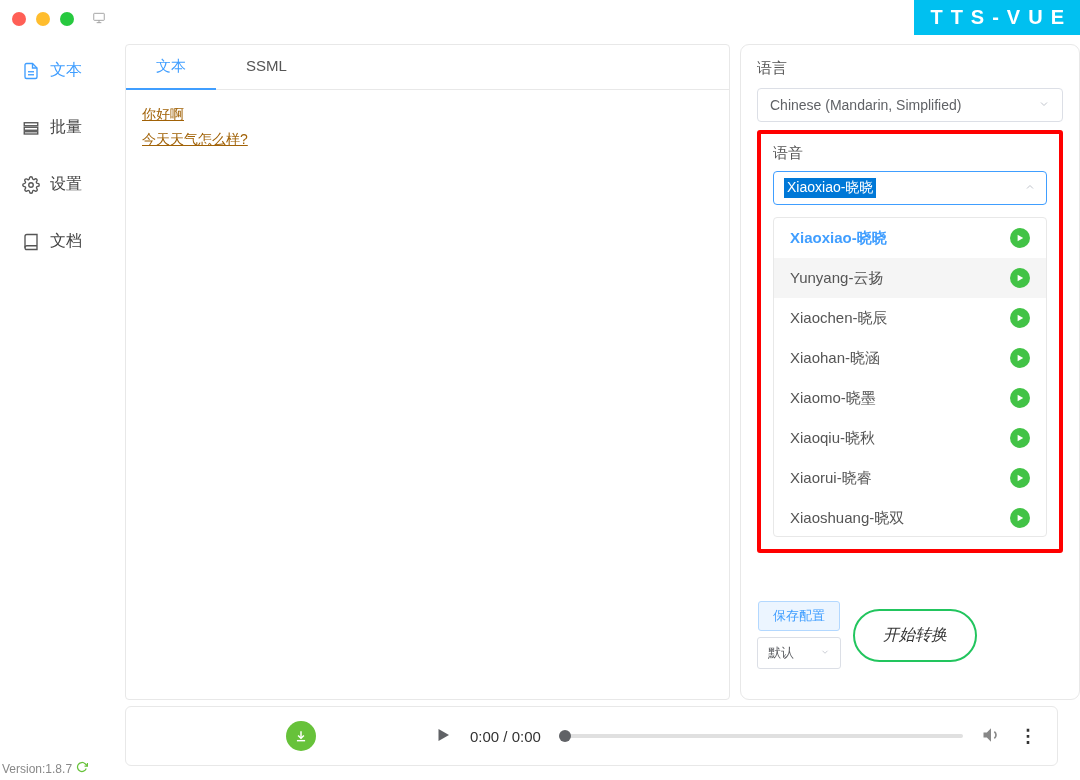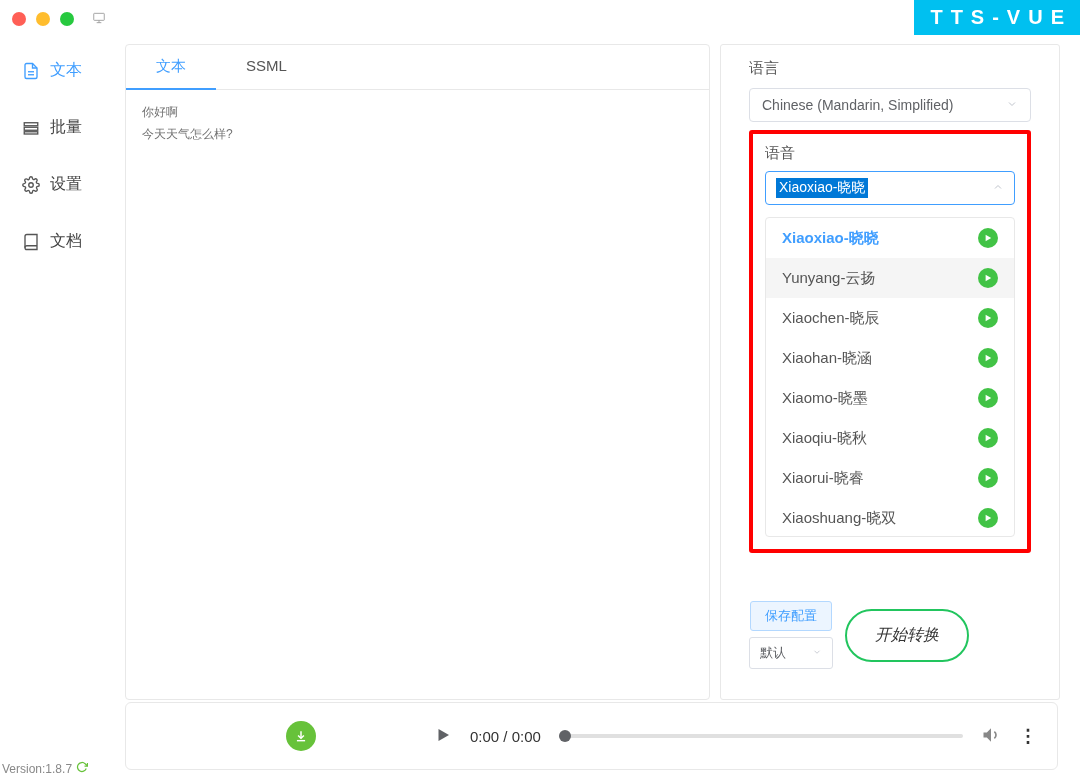--- a/index.html
+++ b/index.html
@@ -18,23 +18,23 @@
     
     .sidebar { width: 125px; padding-top: 4px; }
     .nav-item { display: flex; align-items: center; gap: 10px; padding: 18px 22px; cursor: pointer; color: #444; font-size: 16px; }
     .nav-item.active { color: #409eff; }
     .nav-icon { width: 18px; height: 18px; display: flex; align-items: center; justify-content: center; }
     
     .center-panel { flex: 1; border: 1px solid #e8e8e8; border-radius: 4px; margin: 6px 6px 6px 0; display: flex; flex-direction: column; overflow: hidden; }
     .tabs-bar { display: flex; border-bottom: 1px solid #e8e8e8; }
     .tab { padding: 12px 30px; cursor: pointer; color: #555; font-size: 15px; }
     .tab.active { color: #409eff; border-bottom: 2px solid #409eff; margin-bottom: -1px; }
-    .text-area { flex: 1; padding: 12px 16px; color: #737373; line-height: 1.8; font-size: 12px; }
-    
-    .right-panel { width: 340px; border: 1px solid #e8e8e8; border-radius: 3px; margin: 6px 20px 6px 4px; padding: 14px 28px; position: relative; }
+    .text-area { flex: 1; padding: 12px 16px; color: #a16207; line-height: 1.8; font-size: 14px; text-decoration: underline; }
+    
+    .right-panel { width: 340px; border: 1px solid #e8e8e8; border-radius: 9px; margin: 6px 0 6px 4px; padding: 14px 16px; position: relative; }
     .field-label { color: #555; font-size: 15px; margin-bottom: 10px; }
     .select-box { border: 1px solid #dcdfe6; border-radius: 4px; padding: 8px 12px; display: flex; align-items: center; justify-content: space-between; color: #606266; cursor: pointer; margin-bottom: 6px; }
     .chevron { color: #c0c4cc; font-size: 12px; }
     
     .highlight-box { border: 4px solid #ff0000; border-radius: 3px; padding: 10px 12px 12px; margin-top: 8px; }
     .voice-input-row { border: 1px solid #409eff; border-radius: 4px; display: flex; align-items: center; padding: 6px 10px; margin-top: 8px; }
     .voice-input-row .selected-voice { background: #0078d7; color: #fff; padding: 1px 3px; font-size: 14px; }
     .voice-dropdown { border: 1px solid #e8e8e8; border-radius: 4px; margin-top: 12px; max-height: 320px; overflow: hidden; position: relative; }
     .voice-option { display: flex; align-items: center; justify-content: space-between; padding: 10px 16px; cursor: pointer; font-size: 15px; color: #555; }
     .voice-option.selected { color: #409eff; font-weight: 600; }
@@ -42,21 +42,21 @@
     .play-badge { width: 20px; height: 20px; border-radius: 50%; background: #42c346; display: flex; align-items: center; justify-content: center; }
     .play-badge svg { fill: #fff; }
     
     .bottom-controls { display: flex; align-items: center; justify-content: flex-start; margin-top: 48px; gap: 12px; }
     .config-stack { display: flex; flex-direction: column; gap: 6px; align-items: center; }
     .save-config-btn { border: 1px solid #b3d8ff; background: #ecf5ff; color: #409eff; padding: 5px 14px; border-radius: 3px; cursor: pointer; font-size: 13px; }
     .preset-select { border: 1px solid #dcdfe6; border-radius: 3px; padding: 6px 10px; display: flex; align-items: center; gap: 26px; color: #606266; font-size: 13px; cursor: pointer; }
     .start-btn { border: 2px solid #22c55e; border-radius: 999px; padding: 14px 28px; font-size: 16px; cursor: pointer; background: #fff; font-style: italic; }
     
     .footer-bar { height: 60px; display: flex; align-items: center; padding: 0 10px 0 125px; }
-    .footer-inner { flex: 1; border: 1px solid #e8e8e8; border-radius: 6px; height: 68px; margin-right: 12px; display: flex; align-items: center; padding: 0 20px; gap: 18px; }
+    .footer-inner { flex: 1; border: 1px solid #e8e8e8; border-radius: 6px; height: 60px; margin-right: 12px; display: flex; align-items: center; padding: 0 20px; gap: 18px; }
     .download-btn { width: 30px; height: 30px; border-radius: 50%; background: #67c23a; display: flex; align-items: center; justify-content: center; margin-left: 140px; }
     .play-btn { color: #606266; margin-left: 100px; cursor: pointer; }
     .time-text { color: #333; font-size: 15px; }
     .progress-track { flex: 1; height: 4px; background: #e0e0e0; border-radius: 2px; position: relative; }
     .progress-knob { position: absolute; left: 0; top: -4px; width: 12px; height: 12px; border-radius: 50%; background: #606266; }
     .vol-icon { color: #888; cursor: pointer; }
     .more-icon { color: #333; font-weight: bold; cursor: pointer; font-size: 18px; }
     
     .version-label { position: absolute; bottom: 4px; left: 2px; font-size: 12px; color: #888; display: flex; align-items: center; gap: 4px; }
     .refresh-icon { color: #67c23a; }

